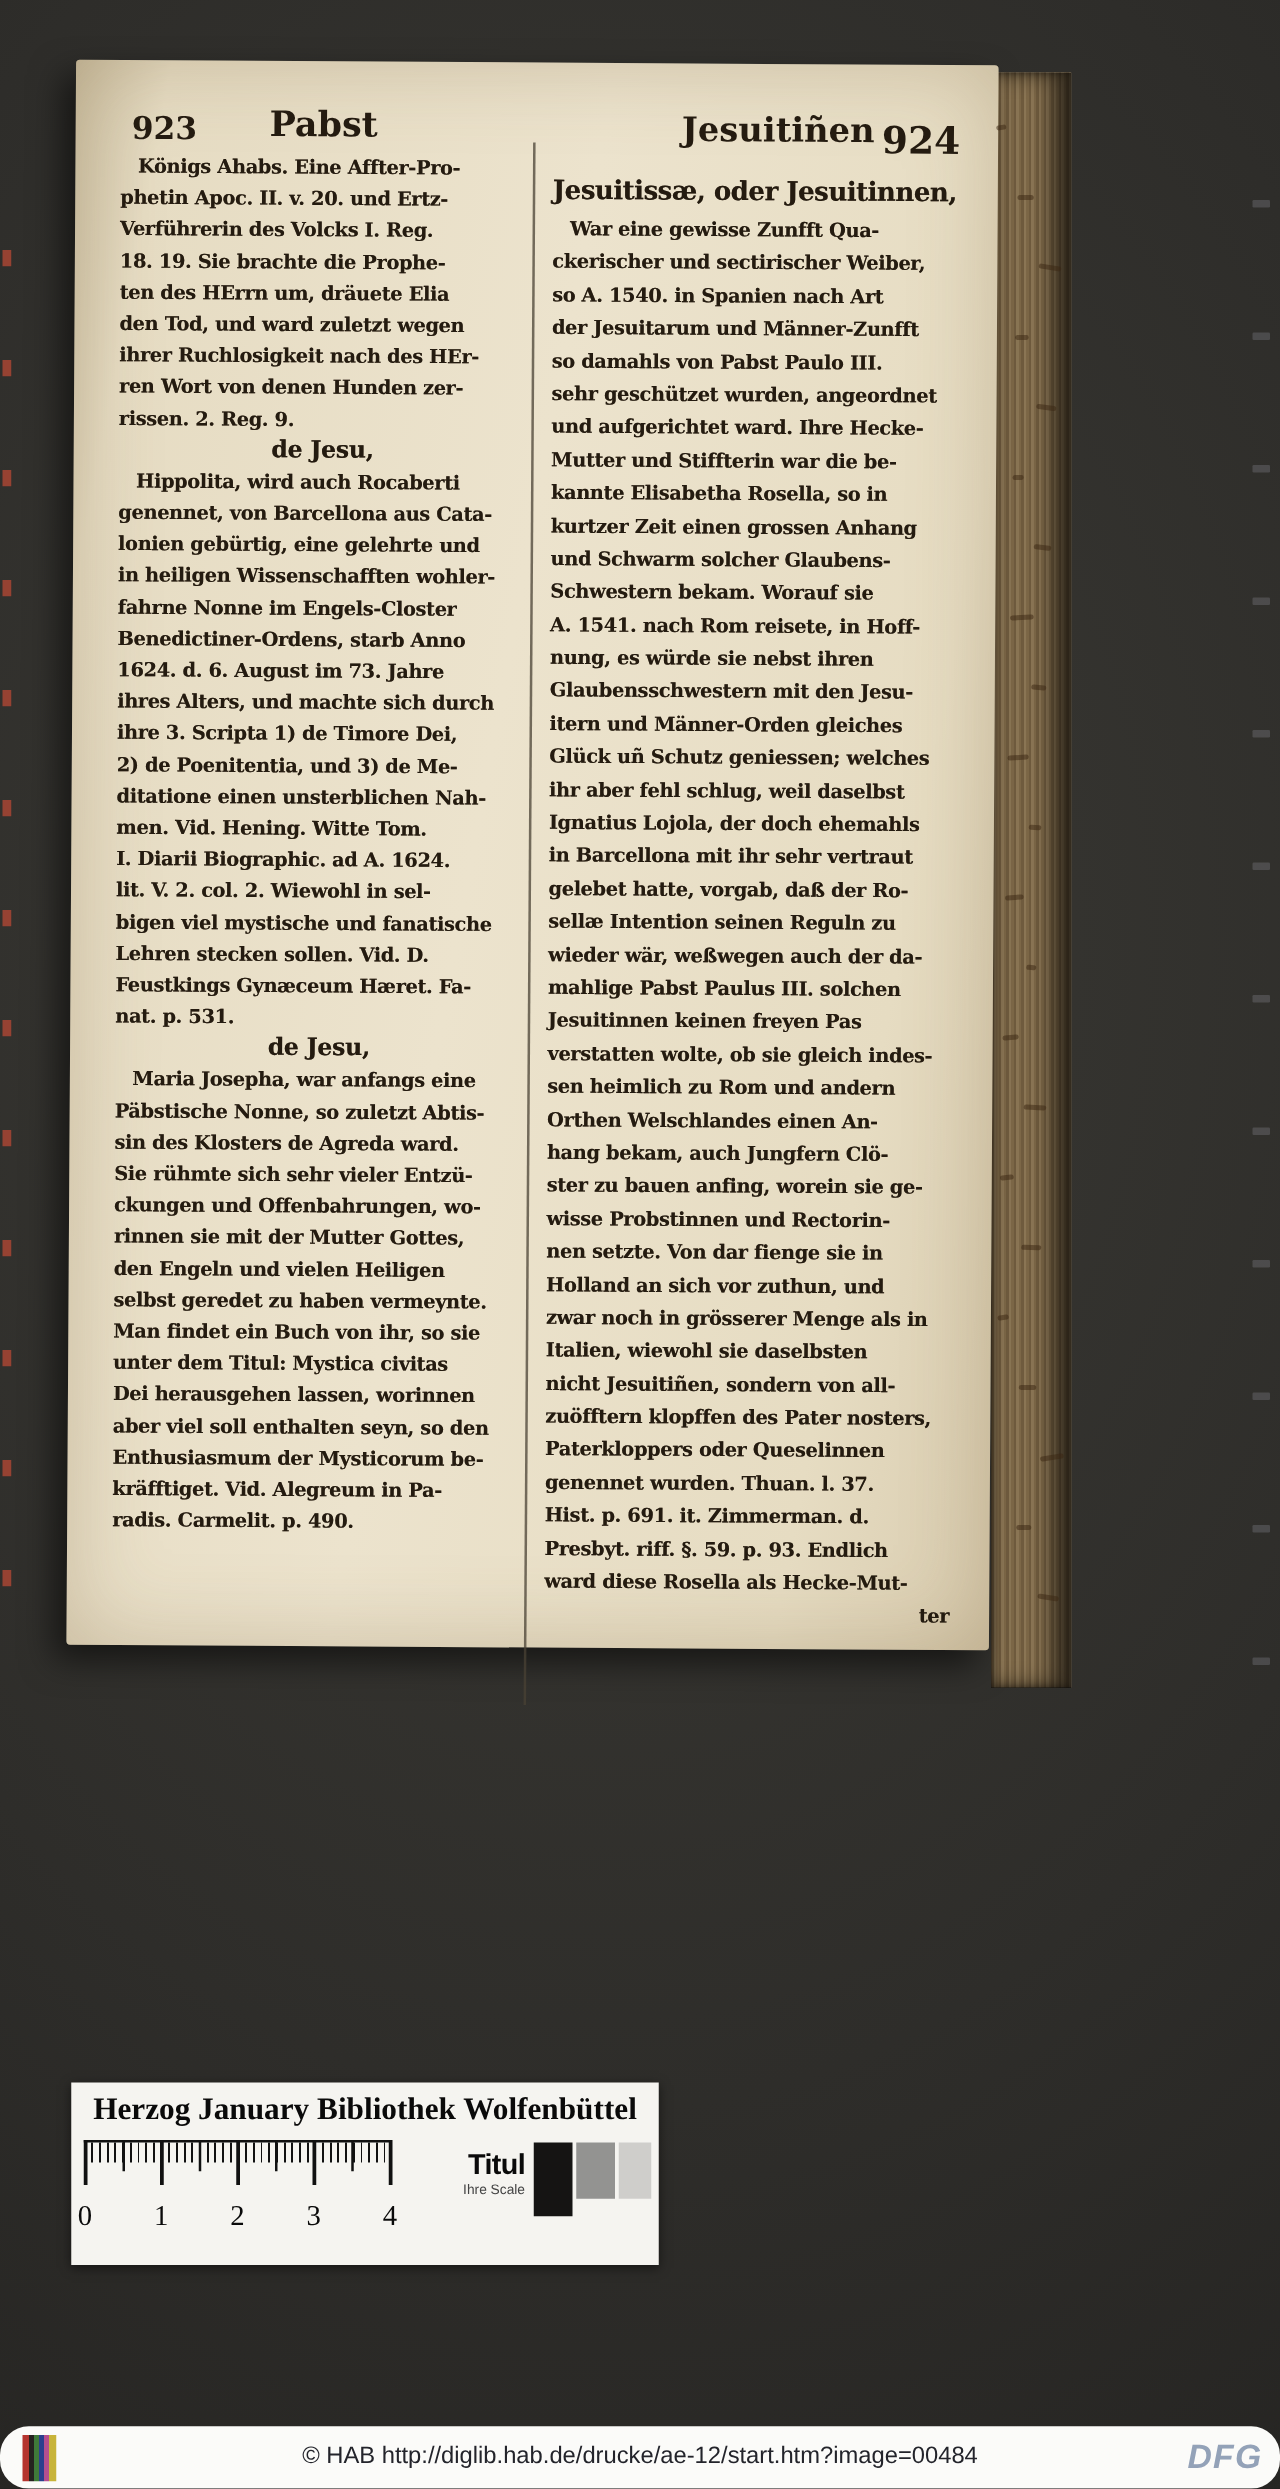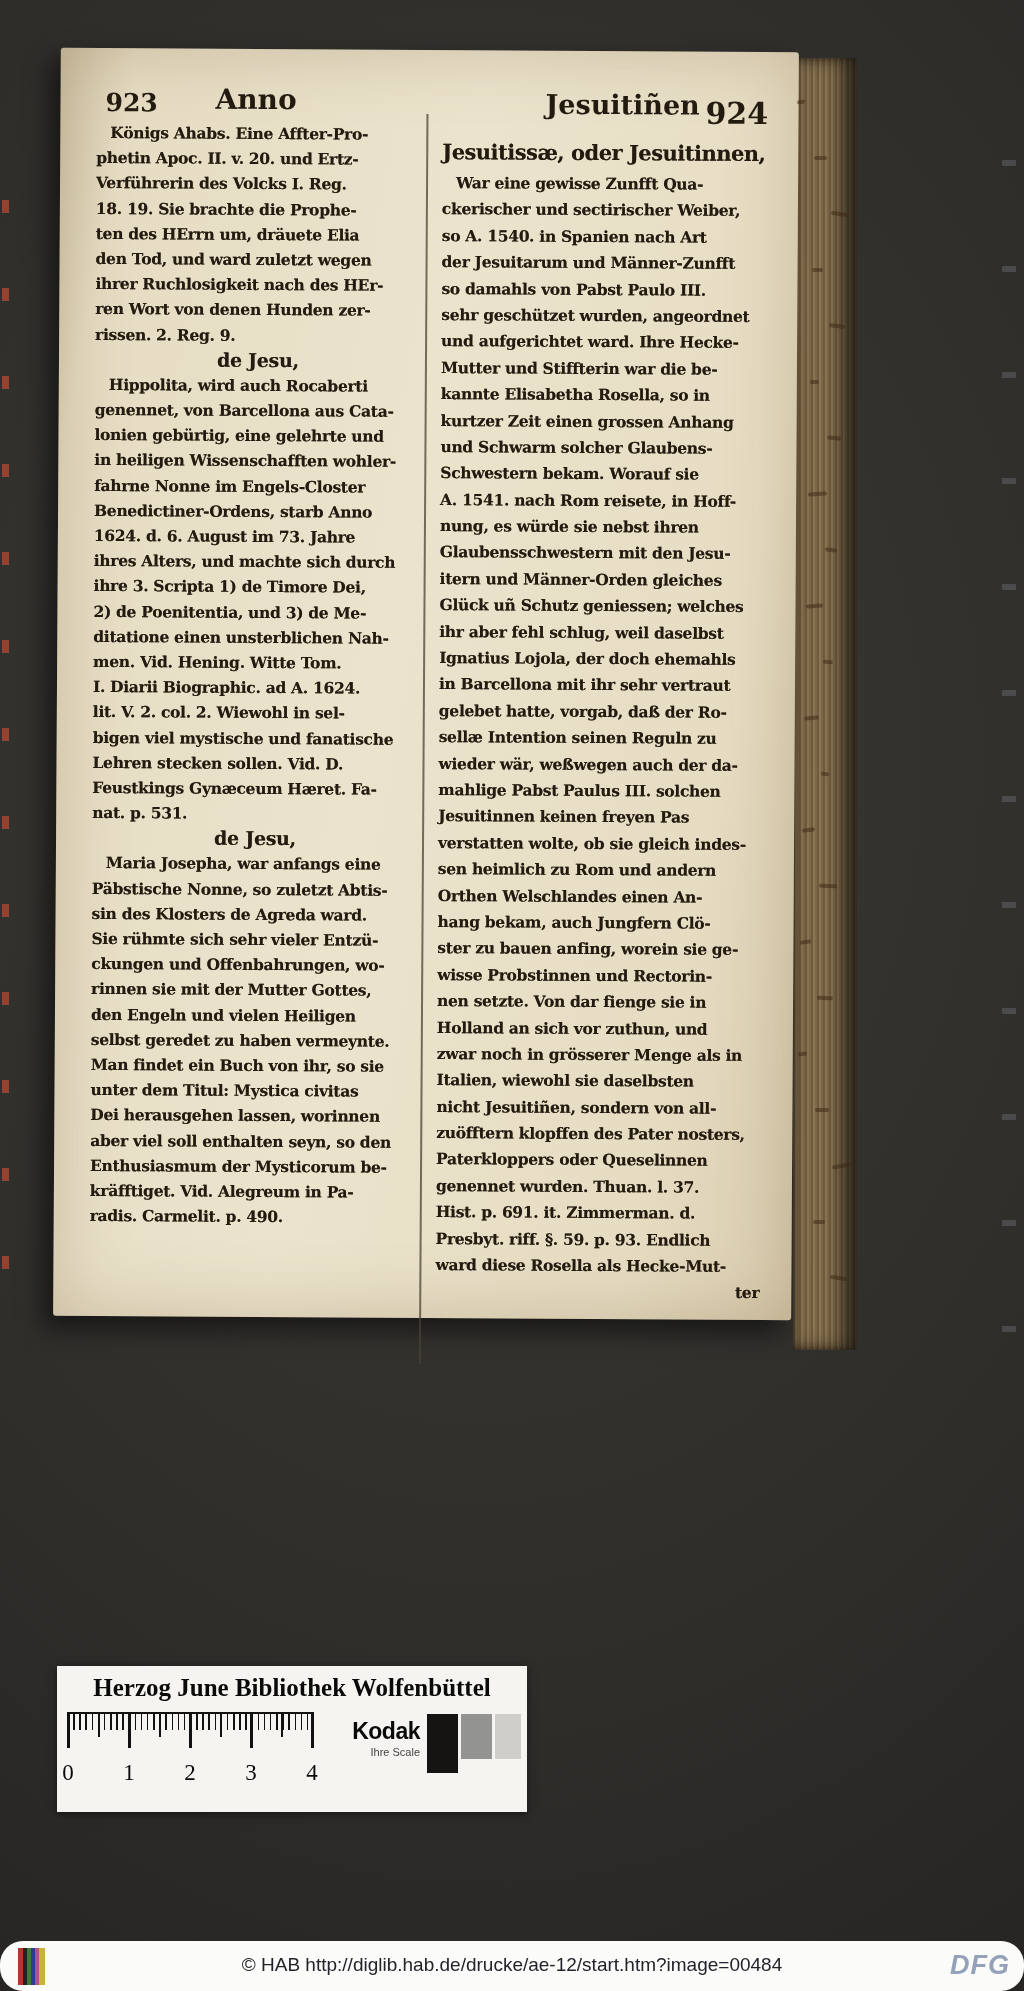--- a/index.html
+++ b/index.html
@@ -74,21 +74,21 @@
 </head>
 <body>
 
 <div id="stage">
   <div class="photo-bg"></div>
 
   <div class="fore-edge"></div>
 
   <div class="page">
     <div class="pg-head pg-num-left">923</div>
-    <div class="pg-head head-left">Anno</div>
+    <div class="pg-head head-left">Pabst</div>
     <div class="pg-head head-right">Jesuitiñen</div>
     <div class="pg-head pg-num-right">924</div>
     <div class="divider"></div>
     <div class="col col-left">
         <div class="tl tl-i">Königs Ahabs. Eine Affter-Pro-</div>
         <div class="tl tl-n">phetin Apoc. II. v. 20. und Ertz-</div>
         <div class="tl tl-n">Verführerin des Volcks I. Reg.</div>
         <div class="tl tl-n">18. 19. Sie brachte die Prophe-</div>
         <div class="tl tl-n">ten des HErrn um, dräuete Elia</div>
         <div class="tl tl-n">den Tod, und ward zuletzt wegen</div>
@@ -173,21 +173,21 @@
         <div class="tl tl-n">Paterkloppers oder Queselinnen</div>
         <div class="tl tl-n">genennet wurden. Thuan. l. 37.</div>
         <div class="tl tl-n">Hist. p. 691. it. Zimmerman. d.</div>
         <div class="tl tl-n">Presbyt. riff. §. 59. p. 93. Endlich</div>
         <div class="tl tl-n">ward diese Rosella als Hecke-Mut-</div>
         <div class="tl tl-r">ter</div>
       </div>
   </div>
 
   <div class="banner">
-    <div class="banner-title">Herzog June Bibliothek Wolfenbüttel</div>
+    <div class="banner-title">Herzog January Bibliothek Wolfenbüttel</div>
     <div class="ruler">
       <div class="minor-ticks"></div>
       <div class="major-ticks">
           <div class="major-tick" style="left: 0px;"></div>
           <div class="half-tick" style="left: 30.5px;"></div>
           <div class="major-tick" style="left: 61px;"></div>
           <div class="half-tick" style="left: 91.5px;"></div>
           <div class="major-tick" style="left: 122px;"></div>
           <div class="half-tick" style="left: 152.5px;"></div>
           <div class="major-tick" style="left: 183px;"></div>
@@ -196,21 +196,21 @@
         </div>
       <div class="ruler-numbers">
           <div class="ruler-num" style="left: -10px;">0</div>
           <div class="ruler-num" style="left: 51px;">1</div>
           <div class="ruler-num" style="left: 112px;">2</div>
           <div class="ruler-num" style="left: 173px;">3</div>
           <div class="ruler-num" style="left: 234px;">4</div>
         </div>
     </div>
     <div class="kodak">
-      <div class="kodak-word">Kodak</div>
+      <div class="kodak-word">Titul</div>
       <div class="kodak-sub">Ihre Scale</div>
     </div>
     <div class="patch patch-dark"></div>
     <div class="patch patch-mid"></div>
     <div class="patch patch-light"></div>
   </div>
 
   <div class="footer">
     <div class="footer-barcode"></div>
     <div class="footer-text">© HAB http://diglib.hab.de/drucke/ae-12/start.htm?image=00484</div>

